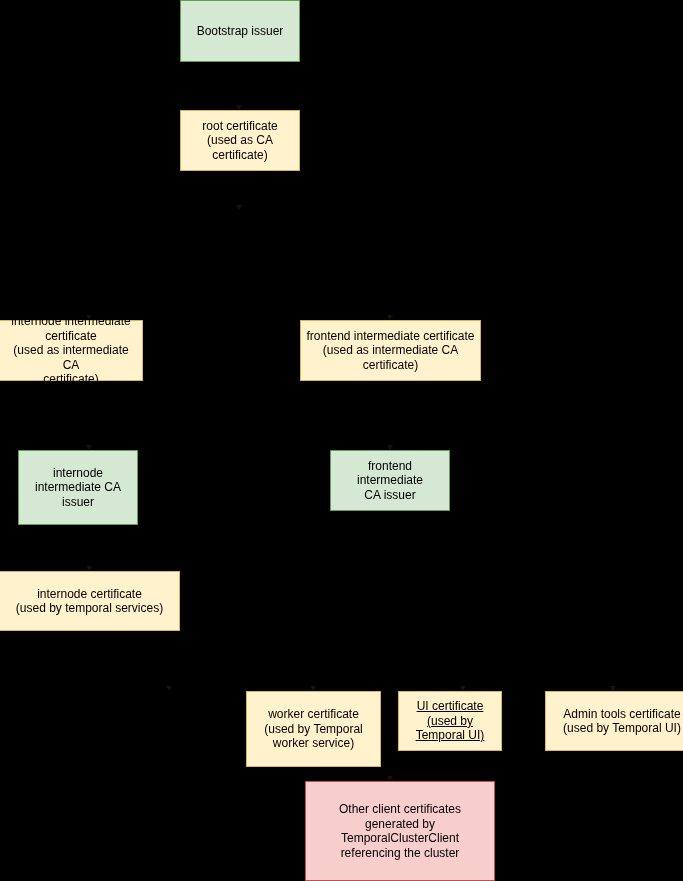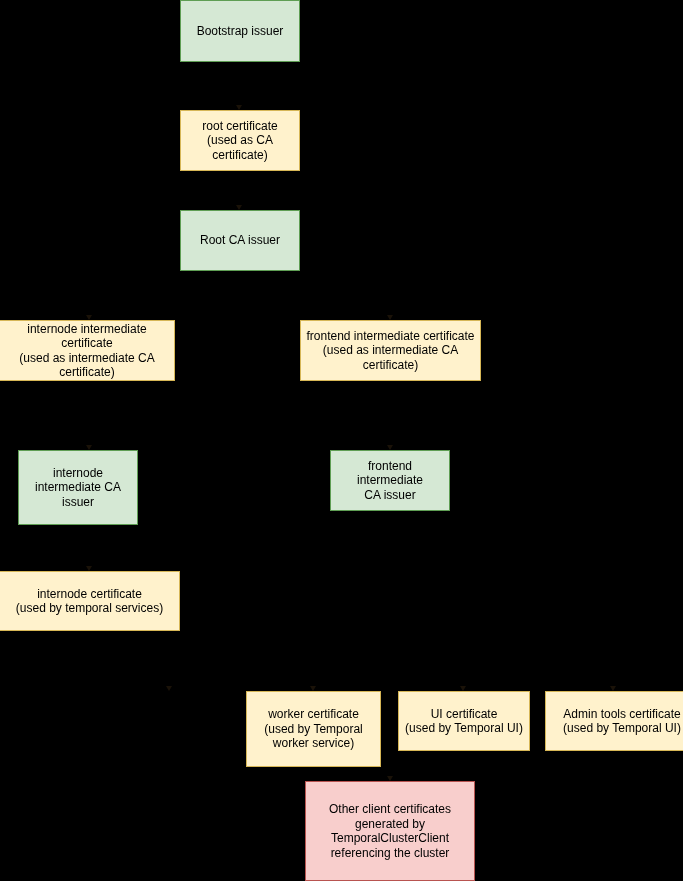--- a/index.html
+++ b/index.html
@@ -106,25 +106,22 @@
   <div class="node node-issuer" style="left:180px; top:0px; width:120px; height:62px;">
     <span class="label">Bootstrap issuer</span>
   </div>
 
   <div class="node node-cert-alt" style="left:180px; top:110px; width:120px; height:61px;">
     <span class="label">root certificate
 (used as CA
 certificate)</span>
   </div>
 
-  <div class="node node-issuer" style="left:180px; top:210px; width:120px; height:61px;">
-    <span class="label">Root CA issuer</span>
-  </div>
 
-  <div class="node node-cert-alt" style="left:-1px; top:320px; width:176px; height:61px;">
+  <div class="node node-cert-alt" style="left:-1px; top:320px; width:144px; height:61px;">
     <span class="label">internode intermediate certificate
 (used as intermediate CA
 certificate)</span>
   </div>
 
   <div class="node node-cert-alt" style="left:300px; top:320px; width:181px; height:61px;">
     <span class="label">frontend intermediate certificate
 (used as intermediate CA
 certificate)</span>
   </div>
@@ -145,30 +142,30 @@
 (used by temporal services)</span>
   </div>
 
 
   <div class="node node-cert-alt" style="left:246px; top:691px; width:135px; height:76px;">
     <span class="label">worker certificate
 (used by Temporal
 worker service)</span>
   </div>
 
-  <div class="node node-cert-alt" style="left:398px; top:691px; width:132px; height:60px;">
+  <div class="node node-cert-alt" style="left:398px; top:691px; width:104px; height:60px;text-decoration:underline;">
     <span class="label">UI certificate
 (used by Temporal UI)</span>
   </div>
 
   <div class="node node-cert-alt" style="left:545px; top:691px; width:154px; height:60px;">
     <span class="label">Admin tools certificate
 (used by Temporal UI)</span>
   </div>
 
-  <div class="node node-other" style="left:305px; top:781px; width:170px; height:100px;">
+  <div class="node node-other" style="left:305px; top:781px; width:190px; height:100px;">
     <span class="label">Other client certificates
 generated by
 TemporalClusterClient
 referencing the cluster</span>
   </div>
 
 </div>
 
 </body></html>

